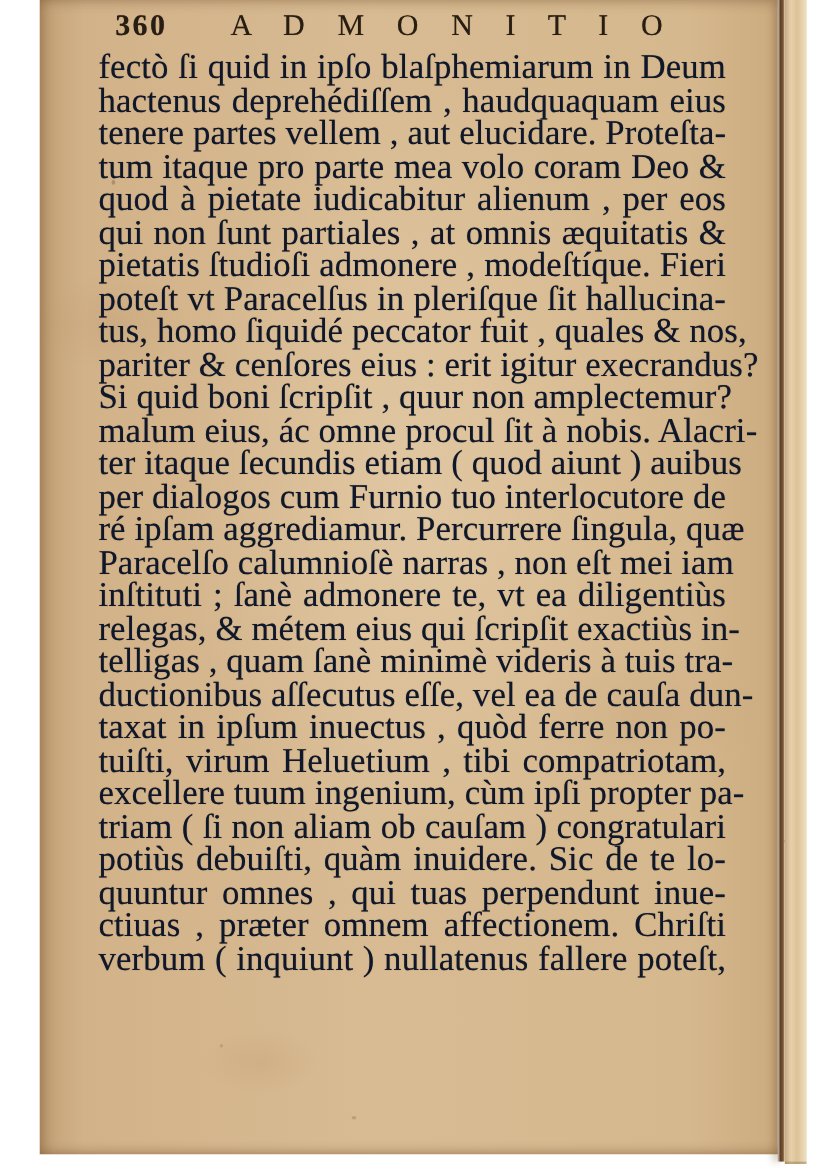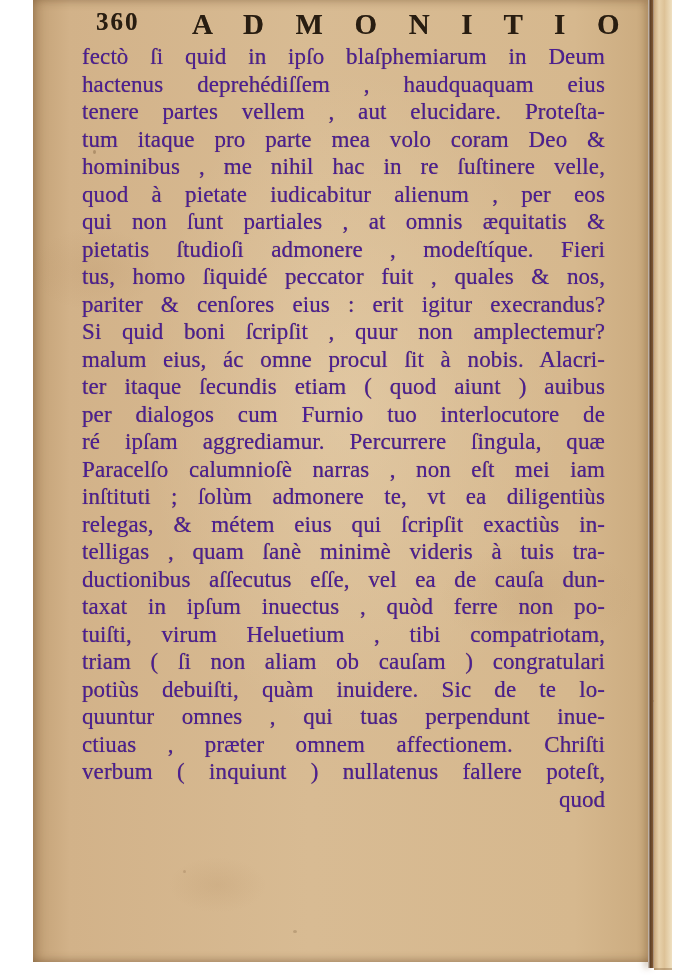--- a/index.html
+++ b/index.html
@@ -58,33 +58,33 @@
     left: 14px; top: 0;
     font-size: 25px;
     letter-spacing: 2px;
     font-weight: 600;
     text-shadow: 0 0 0.6px rgba(40,29,17,0.55);
   }
   .running-title {
     position: absolute;
     left: 110px; top: 0;
     width: 400px;
-    font-size: 29px;
+    font-size: 25px;
     letter-spacing: 0.42em;
-    font-weight: 700;
+    font-weight: 400;
     text-shadow: 0 0 0.6px rgba(40,29,17,0.55);
     white-space: nowrap;
   }
   
   .text-block {
     position: absolute;
     left: 82px; top: 43px;
     width: 523px;
-    color: #4c1d95;
-    font-size: 23px;
+    color: #0f172a;
+    font-size: 29px;
     text-shadow: 0 0 0.7px rgba(42,31,20,0.6);
     font-family: Liberation Serif, serif;
   }
   .ln {
     height: 27.5px;
     line-height: 27.5px;
     text-align: justify;
     text-align-last: justify;
     letter-spacing: 0.1px;
     white-space: nowrap;
@@ -127,39 +127,39 @@
   <div class="header">
     <span class="page-number">360</span>
     <span class="running-title">A D M O N I T I O</span>
   </div>
 
   <div class="text-block">
     <div class="ln">fectò ſi quid in ipſo blaſphemiarum in Deum</div>
     <div class="ln">hactenus deprehédiſſem , haudquaquam eius</div>
     <div class="ln">tenere partes vellem , aut elucidare. Proteſta-</div>
     <div class="ln">tum itaque pro parte mea volo coram Deo &amp;</div>
-    <div class="ln">hominibus , me nihil hac in re ſuſtinere velle,</div>
     <div class="ln">quod à pietate iudicabitur alienum , per eos</div>
     <div class="ln">qui non ſunt partiales , at omnis æquitatis &amp;</div>
     <div class="ln">pietatis ſtudioſi admonere , modeſtíque. Fieri</div>
+    <div class="ln">poteſt vt Paracelſus in pleriſque ſit hallucina-</div>
     <div class="ln">tus, homo ſiquidé peccator fuit , quales &amp; nos,</div>
     <div class="ln">pariter &amp; cenſores eius : erit igitur execrandus?</div>
     <div class="ln">Si quid boni ſcripſit , quur non amplectemur?</div>
     <div class="ln">malum eius, ác omne procul ſit à nobis. Alacri-</div>
     <div class="ln">ter itaque ſecundis etiam ( quod aiunt ) auibus</div>
     <div class="ln">per dialogos cum Furnio tuo interlocutore de</div>
     <div class="ln">ré ipſam aggrediamur. Percurrere ſingula, quæ</div>
     <div class="ln">Paracelſo calumnioſè narras , non eſt mei iam</div>
-    <div class="ln">inſtituti ; ſolùm admonere te, vt ea diligentiùs</div>
+    <div class="ln">inſtituti ; ſanè admonere te, vt ea diligentiùs</div>
     <div class="ln">relegas, &amp; métem eius qui ſcripſit exactiùs in-</div>
     <div class="ln">telligas , quam ſanè minimè videris à tuis tra-</div>
     <div class="ln">ductionibus aſſecutus eſſe, vel ea de cauſa dun-</div>
     <div class="ln">taxat in ipſum inuectus , quòd ferre non po-</div>
     <div class="ln">tuiſti, virum Heluetium , tibi compatriotam,</div>
+    <div class="ln">excellere tuum ingenium, cùm ipſi propter pa-</div>
     <div class="ln">triam ( ſi non aliam ob cauſam ) congratulari</div>
     <div class="ln">potiùs debuiſti, quàm inuidere. Sic de te lo-</div>
     <div class="ln">quuntur omnes , qui tuas perpendunt inue-</div>
     <div class="ln">ctiuas , præter omnem affectionem. Chriſti</div>
     <div class="ln">verbum ( inquiunt ) nullatenus fallere poteſt,</div>
-    <div class="catchword-line">quod</div>
   </div>
 
 </div>
 
 </body></html>

